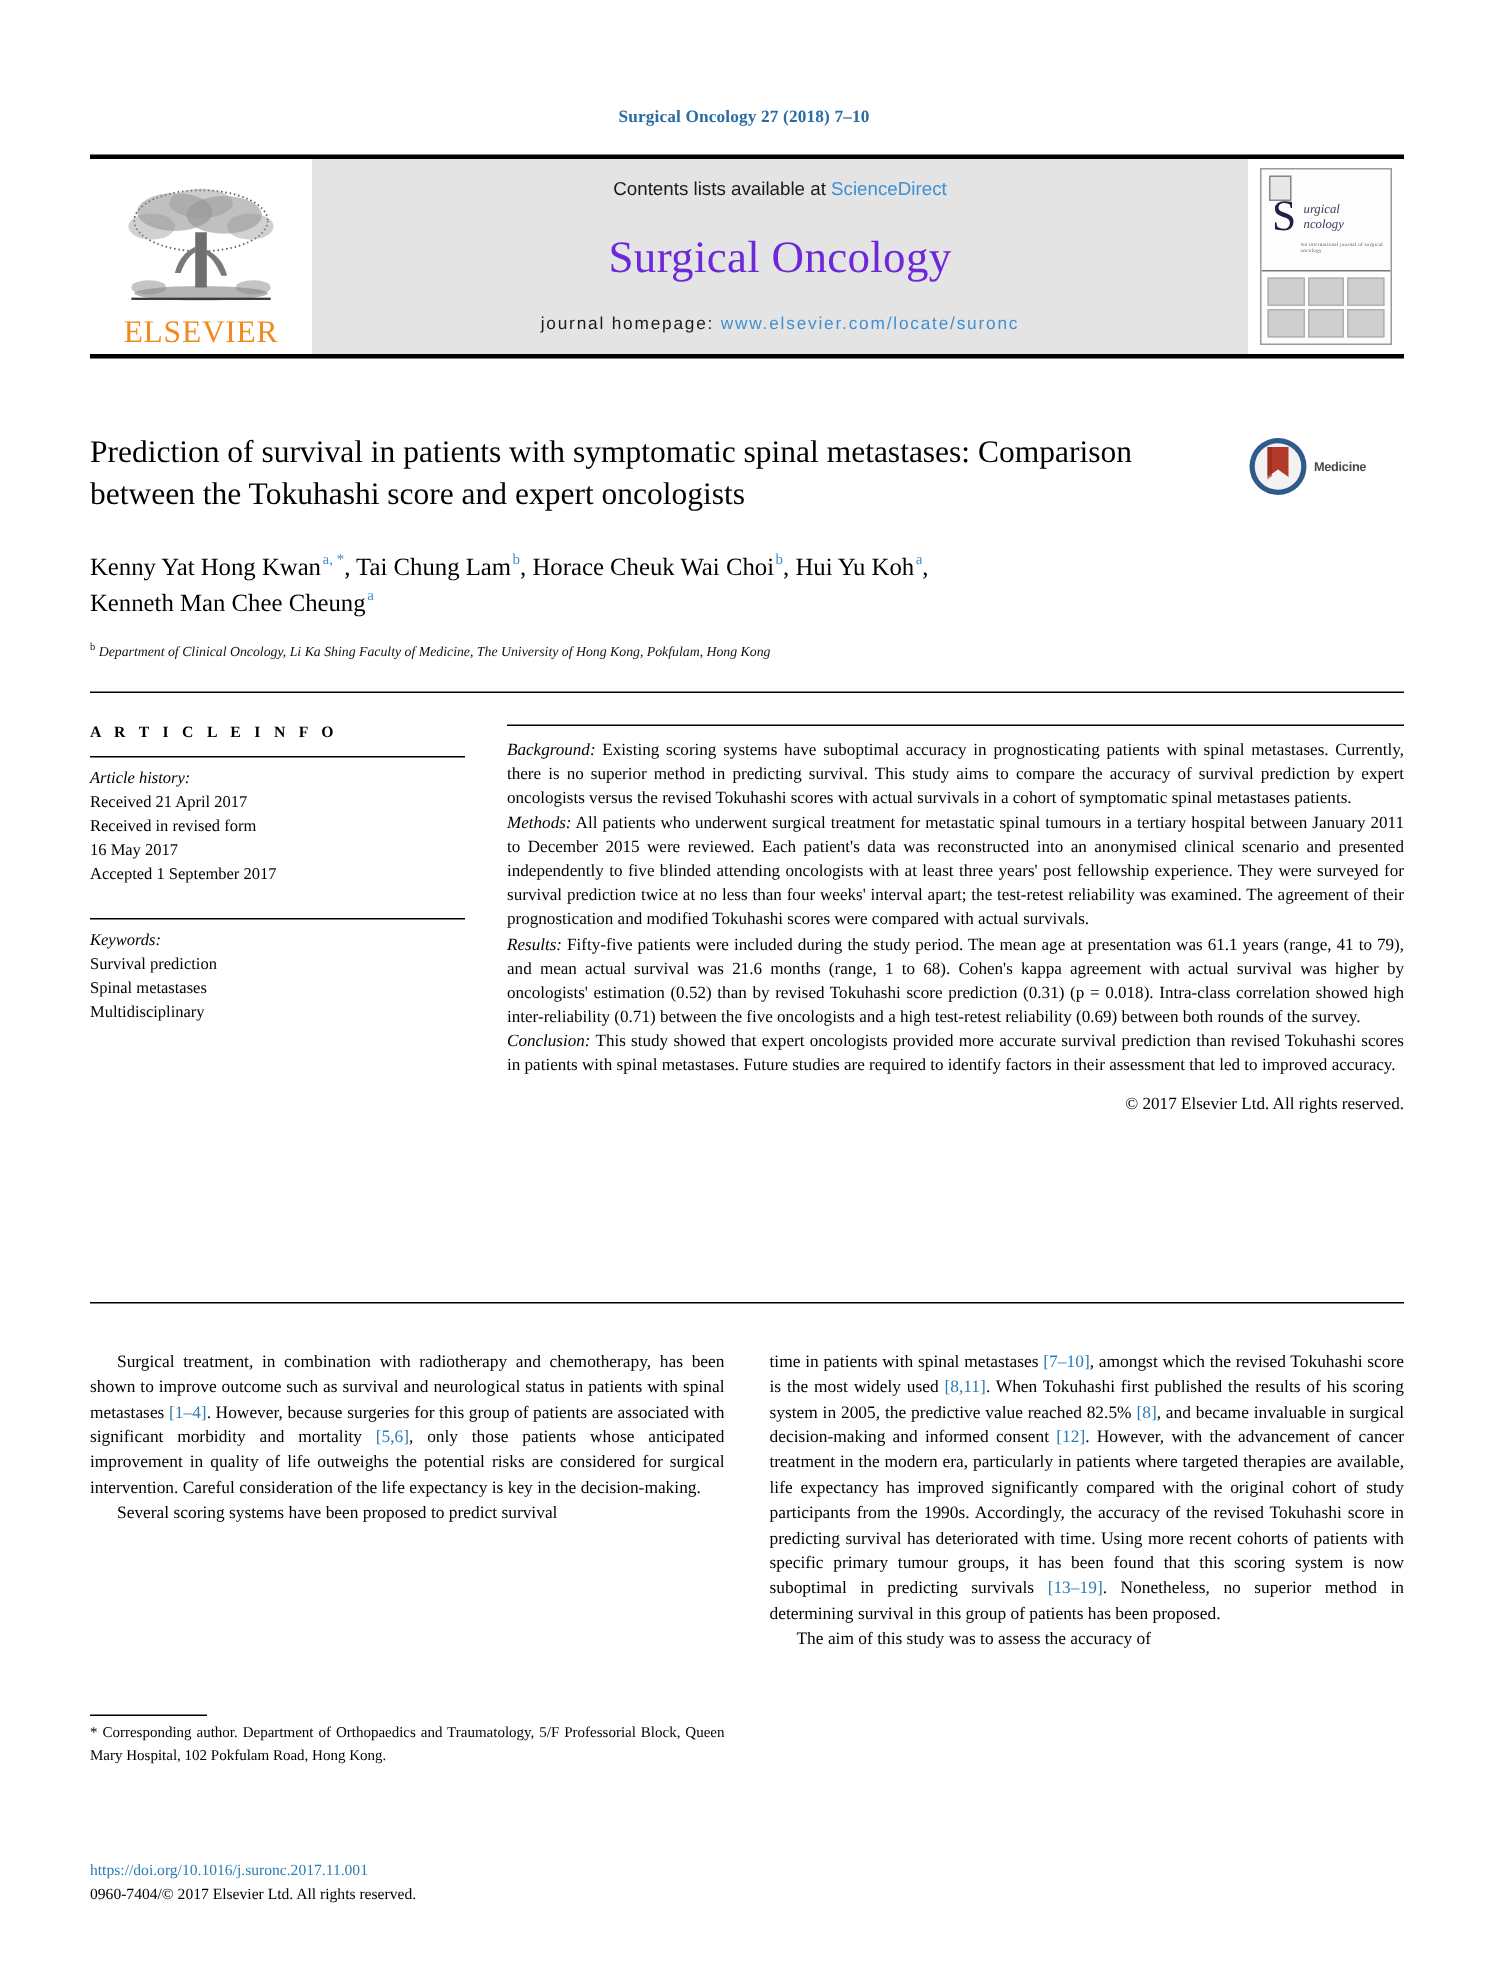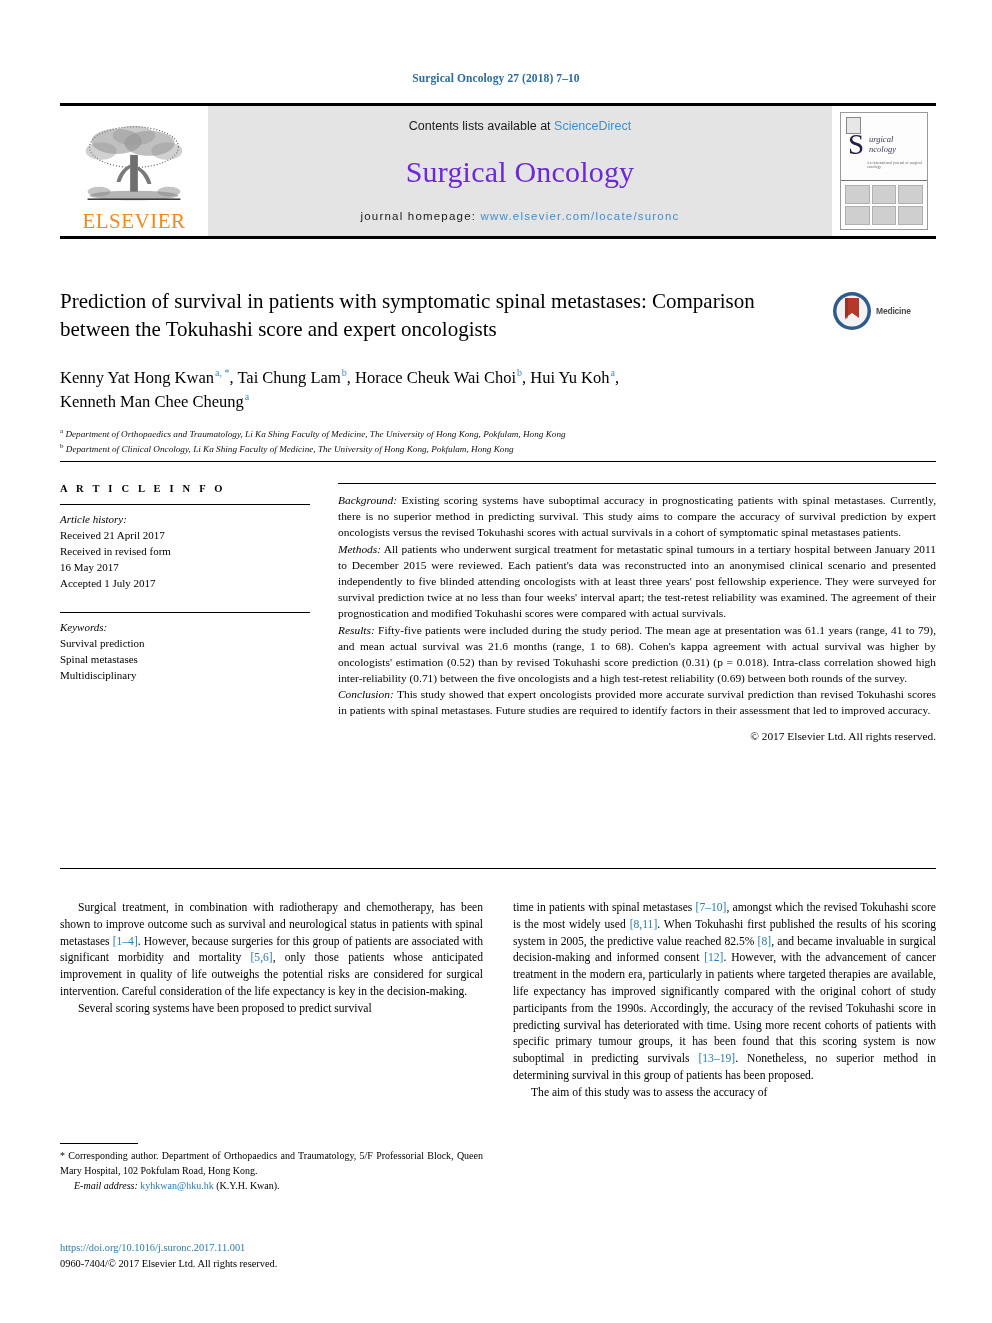--- a/index.html
+++ b/index.html
@@ -423,37 +423,36 @@
       <span class="crossmark-word">Medicine</span>
     </div>
 
     <h1 class="paper-title">Prediction of survival in patients with symptomatic spinal metastases: Comparison between the Tokuhashi score and expert oncologists</h1>
 
     <div class="authors">
       <span>Kenny Yat Hong Kwan</span><sup>a, *</sup><span>, Tai Chung Lam</span><sup>b</sup><span>, Horace Cheuk Wai Choi</span><sup>b</sup><span>, Hui Yu Koh</span><sup>a</sup><span>,</span><br><span>Kenneth Man Chee Cheung</span><sup>a</sup>
     </div>
 
     <div class="affiliations">
-      <div><sup>a</sup> <span>Department of Orthopaedics and Traumatology, Li Ka Shing Faculty of Medicine, The University of Hong Kong, Pokfulam, Hong Kong</span></div>
       <div><sup>b</sup> <span>Department of Clinical Oncology, Li Ka Shing Faculty of Medicine, The University of Hong Kong, Pokfulam, Hong Kong</span></div>
     </div>
   </div>
 
   <div class="rule-thin" style="top:461px;"></div>
 
   <div class="info-abstract">
 
     <div class="col-info">
       <div class="sec-head">A R T I C L E   I N F O</div>
       <div class="info-rule"></div>
       <div class="info-label">Article history:</div>
       <div class="info-line">Received 21 April 2017</div>
       <div class="info-line">Received in revised form</div>
       <div class="info-line">16 May 2017</div>
-      <div class="info-line">Accepted 1 July 2017</div>
+      <div class="info-line">Accepted 1 September 2017</div>
       <div class="info-gap"></div>
       <div class="info-rule"></div>
       <div class="info-label">Keywords:</div>
       <div class="info-line">Survival prediction</div>
       <div class="info-line">Spinal metastases</div>
       <div class="info-line">Multidisciplinary</div>
     </div>
 
     <div class="col-abstract">
       <div class="abs-rule"></div>
@@ -480,23 +479,20 @@
       <p class="body-para" style="text-indent:0;"><span>time in patients with spinal metastases </span><span class="ref">[7–10]</span><span>, amongst which the revised Tokuhashi score is the most widely used </span><span class="ref">[8,11]</span><span>. When Tokuhashi first published the results of his scoring system in 2005, the predictive value reached 82.5% </span><span class="ref">[8]</span><span>, and became invaluable in surgical decision-making and informed consent </span><span class="ref">[12]</span><span>. However, with the advancement of cancer treatment in the modern era, particularly in patients where targeted therapies are available, life expectancy has improved significantly compared with the original cohort of study participants from the 1990s. Accordingly, the accuracy of the revised Tokuhashi score in predicting survival has deteriorated with time. Using more recent cohorts of patients with specific primary tumour groups, it has been found that this scoring system is now suboptimal in predicting survivals </span><span class="ref">[13–19]</span><span>. Nonetheless, no superior method in determining survival in this group of patients has been proposed.</span></p>
       <p class="body-para">The aim of this study was to assess the accuracy of</p>
     </div>
   </div>
 
   <div class="footnote">
     <div class="footnote-rule"></div>
     <div class="footnote-text">
       <span>*</span><span> Corresponding author. Department of Orthopaedics and Traumatology, 5/F Professorial Block, Queen Mary Hospital, 102 Pokfulam Road, Hong Kong.</span>
     </div>
-    <div class="footnote-email">
-      <i>E-mail address:</i><span class="link"> kyhkwan@hku.hk</span><span> (K.Y.H. Kwan).</span>
-    </div>
   </div>
 
   <div class="bottom-block">
     <div class="doi">https://doi.org/10.1016/j.suronc.2017.11.001</div>
     <div>0960-7404/© 2017 Elsevier Ltd. All rights reserved.</div>
   </div>
 
 </div>
 
 </body></html>

